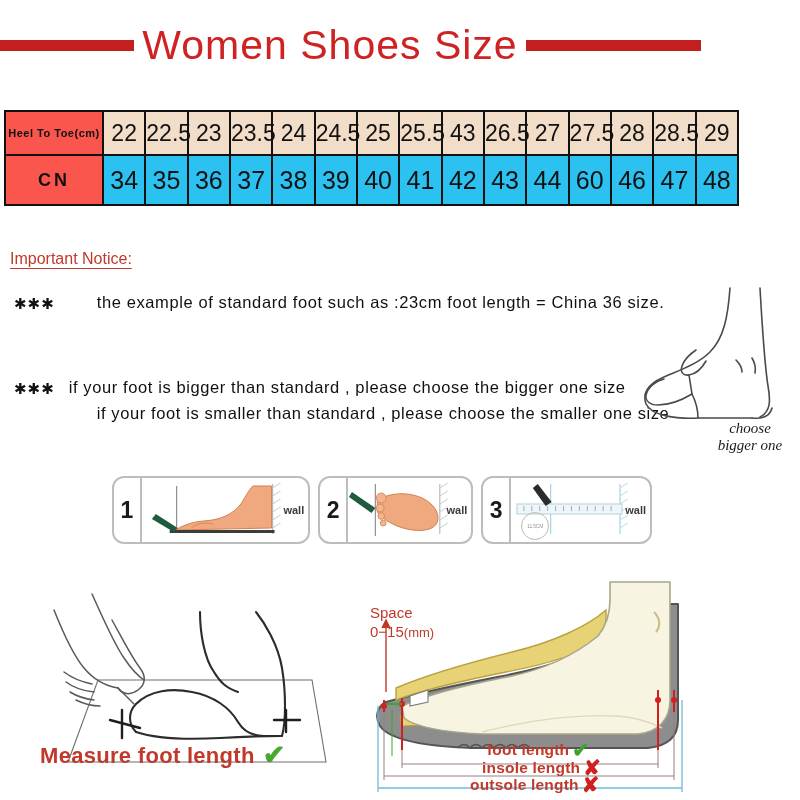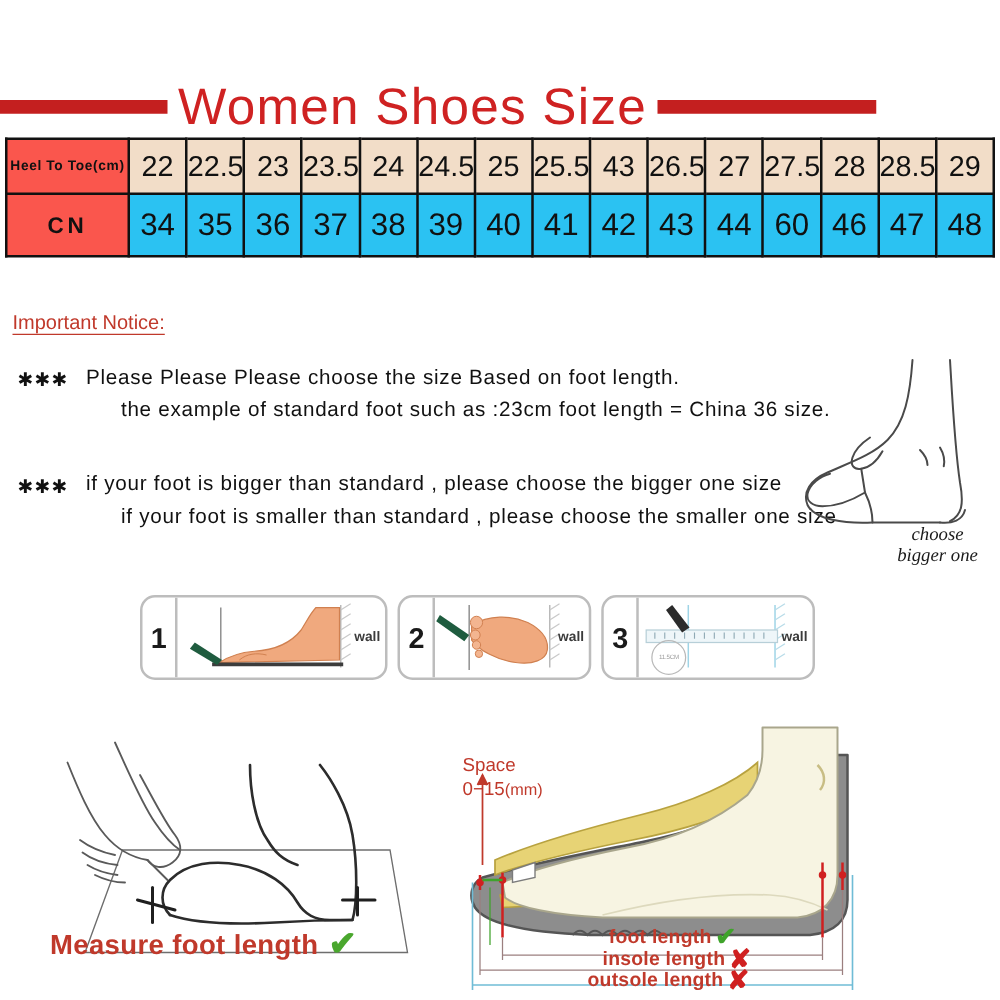--- a/index.html
+++ b/index.html
@@ -16,21 +16,20 @@
   }
 
   
   #title-band {
     position: absolute;
     left: 0; top: 14px;
     width: 645px; height: 62px;
     display: flex;
     align-items: center;
     justify-content: center;
-    margin-top: 40px;
   }
   .title-rule {
     height: 11px;
     background: #c41f1f;
     flex: 0 0 auto;
   }
   .title-rule.left  { width: 190px; }
   .title-rule.right { width: 175px; }
   #title-text {
     color: #cf2222;
@@ -39,21 +38,21 @@
     letter-spacing: 1px;
     white-space: nowrap;
     padding: 0 8px;
     font-weight: 400;
   }
 
   
   #size-table {
     position: absolute;
     left: 4px; top: 110px;
-    width: 792px;
+    width: 735px;
     border-collapse: collapse;
     table-layout: fixed;
   }
   #size-table td {
     border: 2px solid #111111;
     text-align: center;
     font-family: "Liberation Sans", sans-serif;
     padding: 0;
   }
   td.rowlabel {
@@ -307,21 +306,20 @@
       <td class="cn-cell">48</td>
     </tr>
   </tbody>
 </table>
 
 <div id="notice-heading">Important Notice:</div>
 
 <div class="notice-row" id="notice-block-1">
   <span class="stars">✱✱✱</span>
   <span class="notice-lines">
-    <span>Please  Please  Please  choose  the  size  Based  on  foot  length.</span>
     <span class="indent">the  example  of  standard  foot  such  as :23cm  foot  length  =  China 36 size.</span>
   </span>
 </div>
 
 <div class="notice-row" id="notice-block-2">
   <span class="stars">✱✱✱</span>
   <span class="notice-lines">
     <span>if  your  foot  is  bigger  than  standard ,  please  choose  the  bigger  one  size</span>
     <span class="indent">if  your  foot  is  smaller  than  standard ,  please  choose  the  smaller  one  size</span>
   </span>

